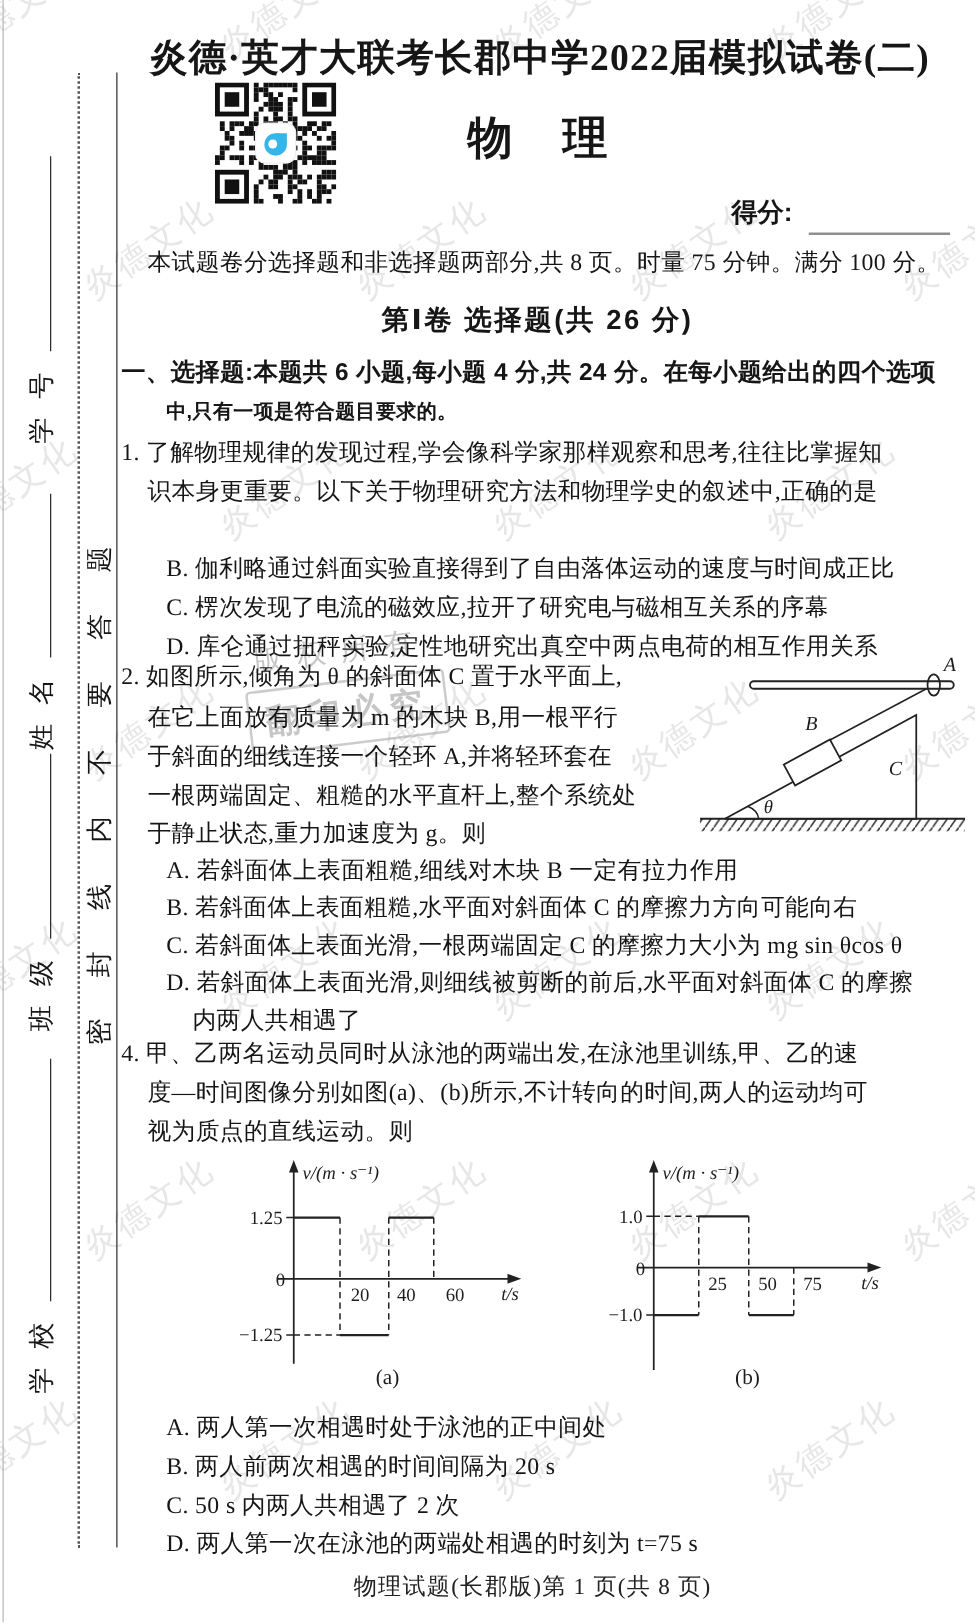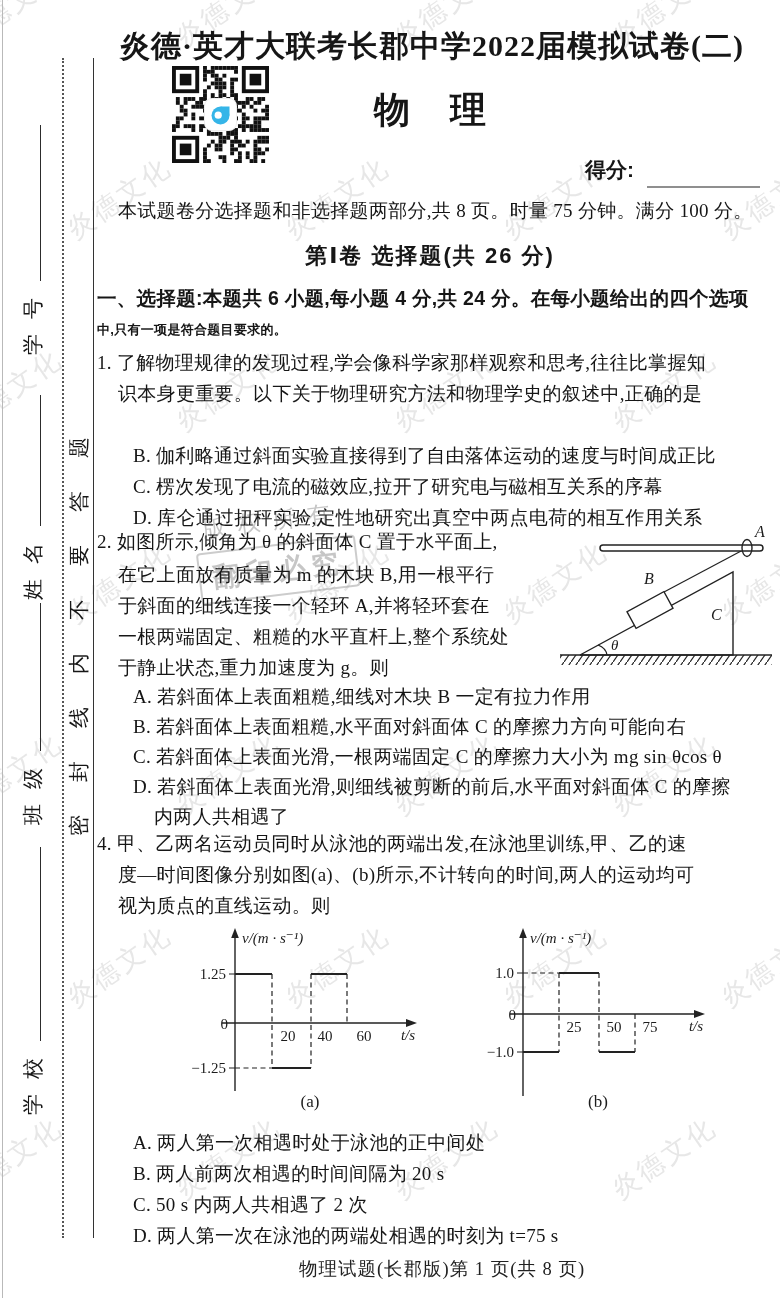--- a/index.html
+++ b/index.html
@@ -35,21 +35,21 @@
   .score-label{position:absolute;left:585px;top:156px;font-size:21px;font-weight:bold;
                font-family:"Liberation Sans","DejaVu Sans",sans-serif;}
   .score-line{position:absolute;left:647px;top:186px;width:113px;border-top:2px solid #8f8f8f;}
   
   .tl{position:absolute;white-space:nowrap;font-size:19px;letter-spacing:.3px;line-height:26px;}
   .x0{left:97px;} .x1{left:118px;} .x2{left:133px;} .x3{left:154px;}
   .intro{left:118px;}
   .part-heading{position:absolute;left:100px;top:241px;width:660px;text-align:center;font-size:22px;
                 font-weight:bold;font-family:"Liberation Sans","DejaVu Sans",sans-serif;letter-spacing:2px;}
   .bold-hei{font-weight:bold;font-family:"Liberation Sans","DejaVu Sans",sans-serif;}
-  .footer{position:absolute;left:112px;top:1256px;width:660px;text-align:center;font-size:18.5px;
+  .footer{position:absolute;left:96px;top:1256px;width:660px;text-align:center;font-size:18.5px;
           letter-spacing:1px;color:#222;}
   
   svg text{font-family:"Liberation Serif","DejaVu Serif",serif;fill:#1c1c1c;}
   .qr-logo{position:absolute;left:205px;top:99px;width:31px;height:31px;background:#fff;
            border-radius:7px;box-shadow:0 0 0 1px #eee;}
 </style>
 </head>
 <body>
 
 <div id="wm-layer">
@@ -322,21 +322,21 @@
       <circle cx="13.2" cy="16.2" r="3.6" fill="#ffffff"></circle>
     </svg>
   </div>
 
   <div class="score-label">得分:</div>
   <div class="score-line"></div>
 
   <div class="tl intro" style="top:198px;">本试题卷分选择题和非选择题两部分,共 8 页。时量 75 分钟。满分 100 分。</div>
   <div class="part-heading">第Ⅰ卷  选择题(共 26 分)</div>
   <div class="tl x0 bold-hei" style="top:285px;font-size:19.5px;">一、选择题:本题共 6 小题,每小题 4 分,共 24 分。在每小题给出的四个选项</div>
-  <div class="tl x0 bold-hei" style="top:317px;font-size:13px;">中,只有一项是符合题目要求的。</div>
+  <div class="tl x0 bold-hei" style="top:317px;font-size:16px;margin-left:36px;">中,只有一项是符合题目要求的。</div>
 
   <div class="tl x0" style="top:350px;">1. 了解物理规律的发现过程,学会像科学家那样观察和思考,往往比掌握知</div>
   <div class="tl x1" style="top:381px;">识本身更重要。以下关于物理研究方法和物理学史的叙述中,正确的是</div>
   <div class="tl x2" style="top:474px;">C. 楞次发现了电流的磁效应,拉开了研究电与磁相互关系的序幕</div>
   <div class="tl x2" style="top:443px;">B. 伽利略通过斜面实验直接得到了自由落体运动的速度与时间成正比</div>
   <div class="tl x2" style="top:505px;">D. 库仑通过扭秤实验,定性地研究出真空中两点电荷的相互作用关系</div>
 
   <div class="tl x0" style="top:529px;">2. 如图所示,倾角为 θ 的斜面体 C 置于水平面上,</div>
   <div class="tl x1" style="top:562px;">在它上面放有质量为 m 的木块 B,用一根平行</div>
   <div class="tl x1" style="top:593px;">于斜面的细线连接一个轻环 A,并将轻环套在</div>

